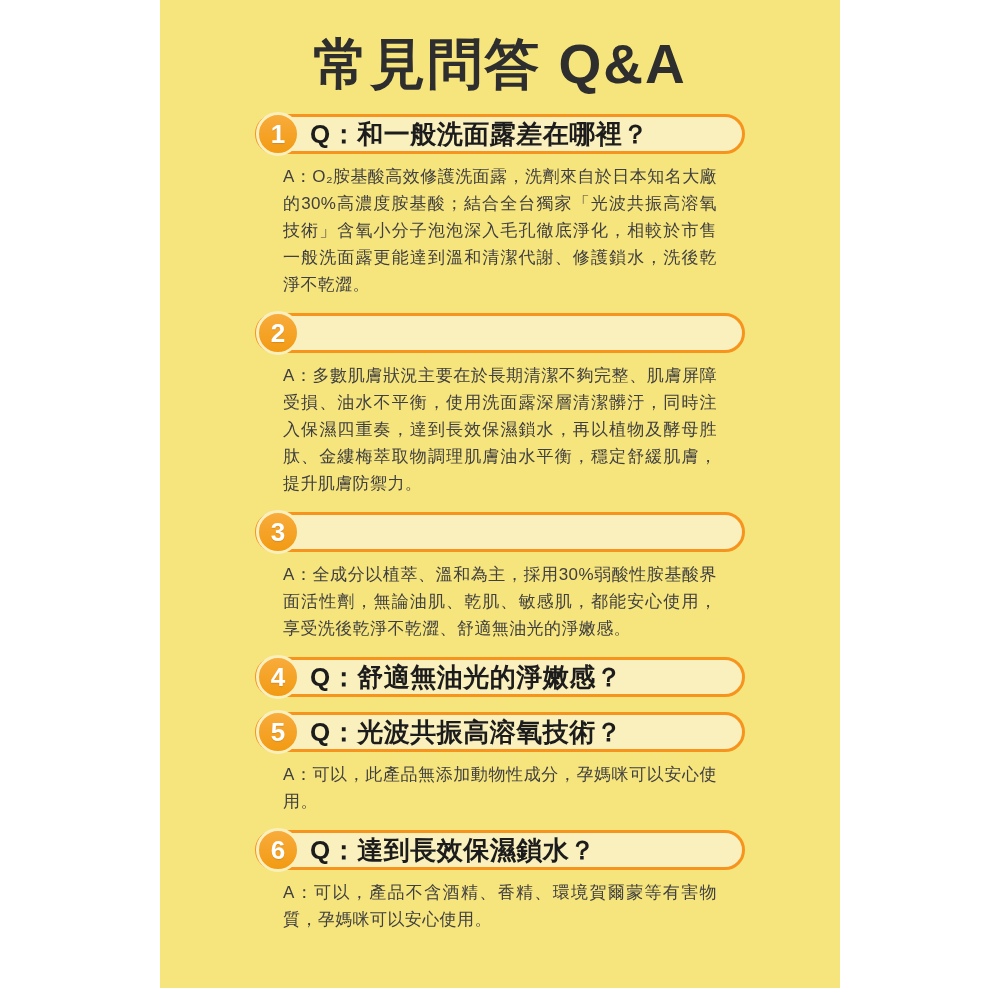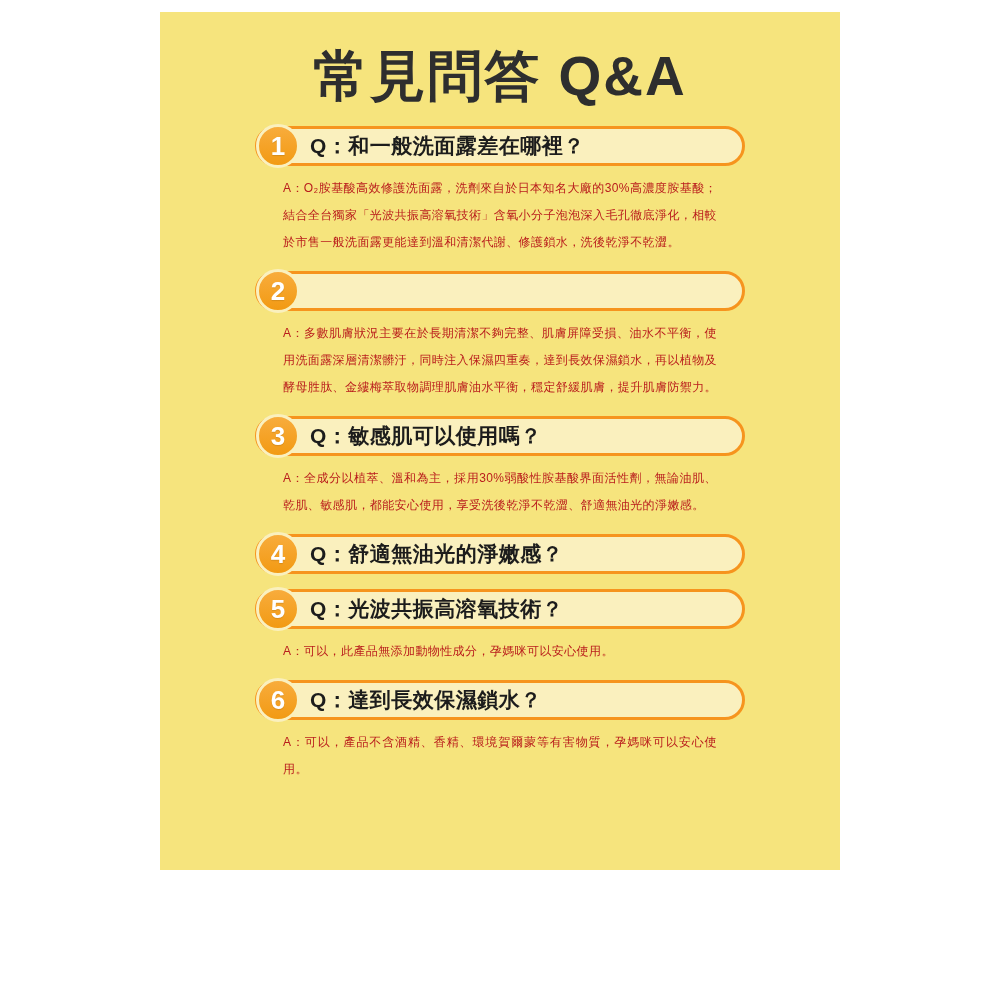--- a/index.html
+++ b/index.html
@@ -3,22 +3,22 @@
 <meta charset="utf-8">
 <style>
   html, body {
     margin: 0;
     padding: 0;
     background: #ffffff;
     font-family: "Liberation Sans", "DejaVu Sans", sans-serif;
   }
   .canvas {
     width: 1000px;
-    height: 858px;
-    margin: 12px auto;
+    height: 988px;
+    margin: 0 auto;
     background: #ffffff;
     display: flex;
     justify-content: center;
     overflow: hidden;
   }
   .panel {
     width: 680px;
     height: 1000px;
     background: #F6E47D;
     position: relative;
@@ -61,31 +61,31 @@
     border-radius: 50%;
     display: flex;
     align-items: center;
     justify-content: center;
     color: #ffffff;
     font-size: 26px;
     font-weight: 700;
     text-shadow: 0 1px 1px rgba(0,0,0,0.12);
   }
   .q-text {
-    font-size: 21px;
+    font-size: 26px;
     font-weight: 700;
     color: #1c1c1c;
     letter-spacing: 0.5px;
   }
   .a-text {
     margin: 9px 0 0 0;
     padding: 0 28px;
-    font-size: 12px;
+    font-size: 17px;
     line-height: 27px;
-    color: #b91c1c;
+    color: #404040;
     text-align: justify;
     letter-spacing: 0.4px;
   }
   .bottom-peek {
     position: absolute;
     bottom: 0;
     left: 50%;
     transform: translateX(-50%);
     width: 490px;
     height: 5px;
@@ -112,21 +112,20 @@
     <div class="qa-section">
       <div class="q-pill">
         <span class="q-number">2</span>
       </div>
       <p class="a-text">A：多數肌膚狀況主要在於長期清潔不夠完整、肌膚屏障受損、油水不平衡，使用洗面露深層清潔髒汙，同時注入保濕四重奏，達到長效保濕鎖水，再以植物及酵母胜肽、金縷梅萃取物調理肌膚油水平衡，穩定舒緩肌膚，提升肌膚防禦力。</p>
     </div>
 
     <div class="qa-section">
       <div class="q-pill">
         <span class="q-number">3</span>
-        <span class="q-text">Q：敏感肌可以使用嗎？</span>
       </div>
       <p class="a-text">A：全成分以植萃、溫和為主，採用30%弱酸性胺基酸界面活性劑，無論油肌、乾肌、敏感肌，都能安心使用，享受洗後乾淨不乾澀、舒適無油光的淨嫩感。</p>
     </div>
 
     <div class="qa-section">
       <div class="q-pill">
         <span class="q-number">4</span>
         <span class="q-text">Q：舒適無油光的淨嫩感？</span>
       </div>
     </div>

